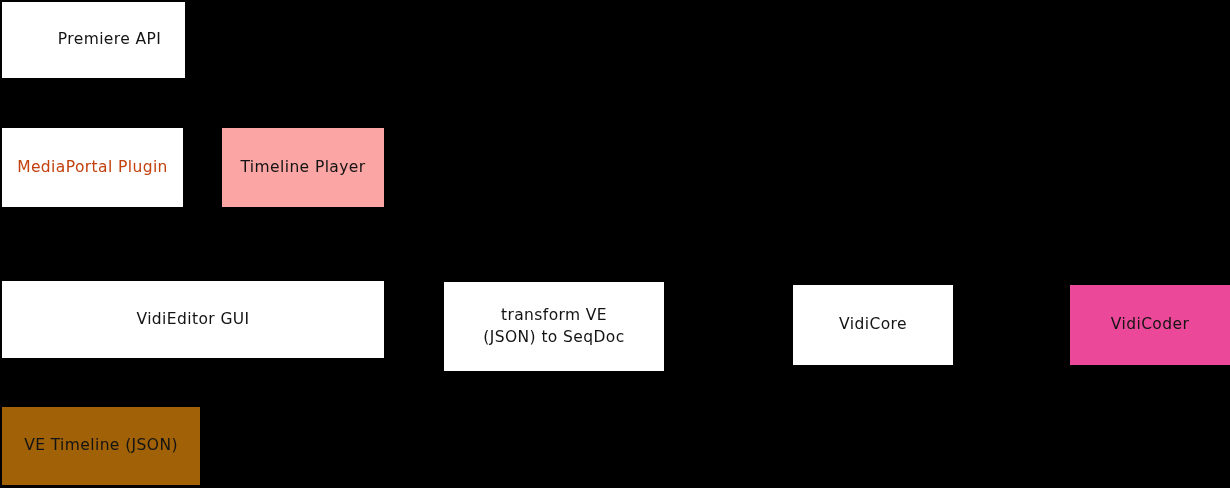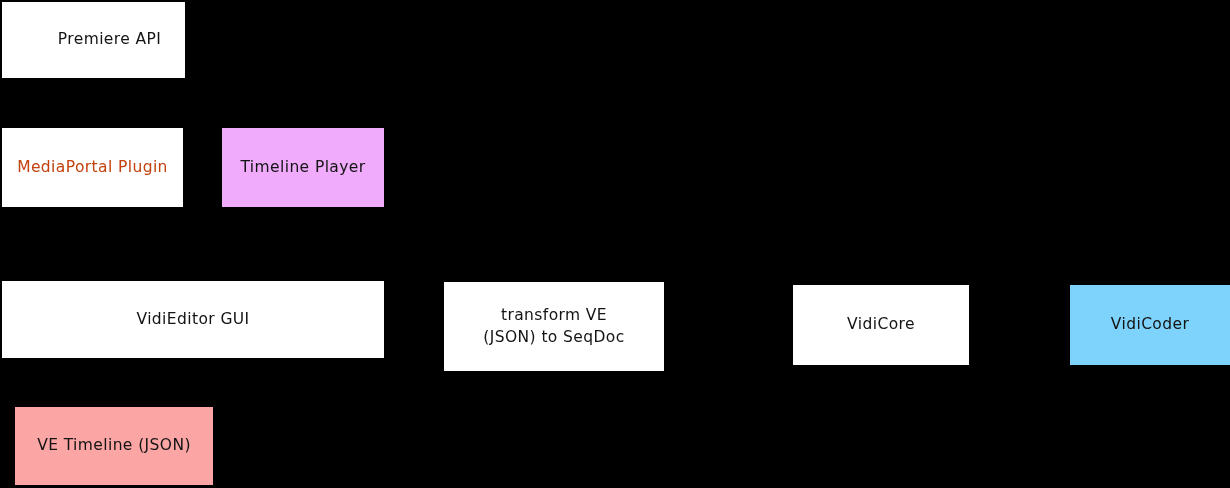--- a/index.html
+++ b/index.html
@@ -43,38 +43,38 @@
 <div class="canvas" style="background: rgb(0, 0, 0);">
 
   <div class="node" style="left: 2px; top: 2px; width: 183px; height: 76px; background: rgb(255, 255, 255); color: rgb(20, 20, 20); padding-left: 32px;">
     <span class="label">Premiere API</span>
   </div>
 
   <div class="node" style="left: 2px; top: 128px; width: 181px; height: 79px; background: rgb(255, 255, 255); color: #c2410c;">
     <span class="label">MediaPortal Plugin</span>
   </div>
 
-  <div class="node" style="left: 222px; top: 128px; width: 162px; height: 79px; background: #f0abfc; color: rgb(20, 20, 20);">
+  <div class="node" style="left: 222px; top: 128px; width: 162px; height: 79px; background: #fca5a5; color: rgb(20, 20, 20);">
     <span class="label">Timeline Player</span>
   </div>
 
   <div class="node" style="left: 2px; top: 281px; width: 382px; height: 77px; background: rgb(255, 255, 255); color: rgb(20, 20, 20); justify-content: center;">
     <span class="label">VidiEditor GUI</span>
   </div>
 
   <div class="node" style="left: 444px; top: 282px; width: 220px; height: 89px; background: rgb(255, 255, 255); color: rgb(20, 20, 20);">
     <span class="label">transform VE
 (JSON) to SeqDoc</span>
   </div>
 
-  <div class="node" style="left: 793px; top: 285px; width: 176px; height: 80px; background: rgb(255, 255, 255); color: rgb(20, 20, 20);">
+  <div class="node" style="left: 793px; top: 285px; width: 160px; height: 80px; background: rgb(255, 255, 255); color: rgb(20, 20, 20);">
     <span class="label">VidiCore</span>
   </div>
 
-  <div class="node" style="left: 1070px; top: 285px; width: 160px; height: 80px; background: #7dd3fc; color: rgb(20, 20, 20);">
+  <div class="node" style="left: 1070px; top: 285px; width: 160px; height: 80px; background: #ec4899; color: rgb(20, 20, 20);">
     <span class="label">VidiCoder</span>
   </div>
 
-  <div class="node" style="left: 2px; top: 407px; width: 198px; height: 78px; background: #fca5a5; color: rgb(20, 20, 20); margin-left: 13px;">
+  <div class="node" style="left: 2px; top: 407px; width: 198px; height: 78px; background: #a16207; color: rgb(20, 20, 20);">
     <span class="label">VE Timeline (JSON)</span>
   </div>
 
 </div>
 
 </body></html>

